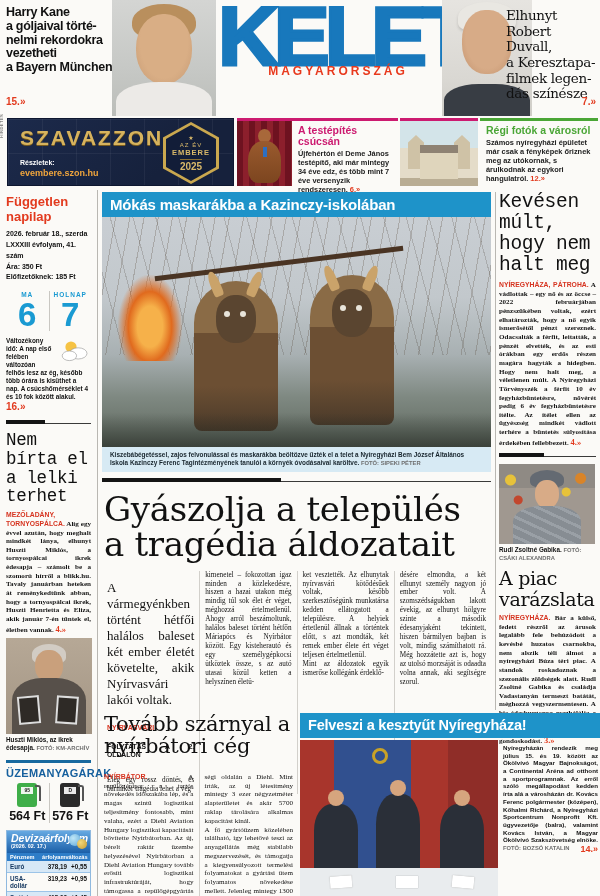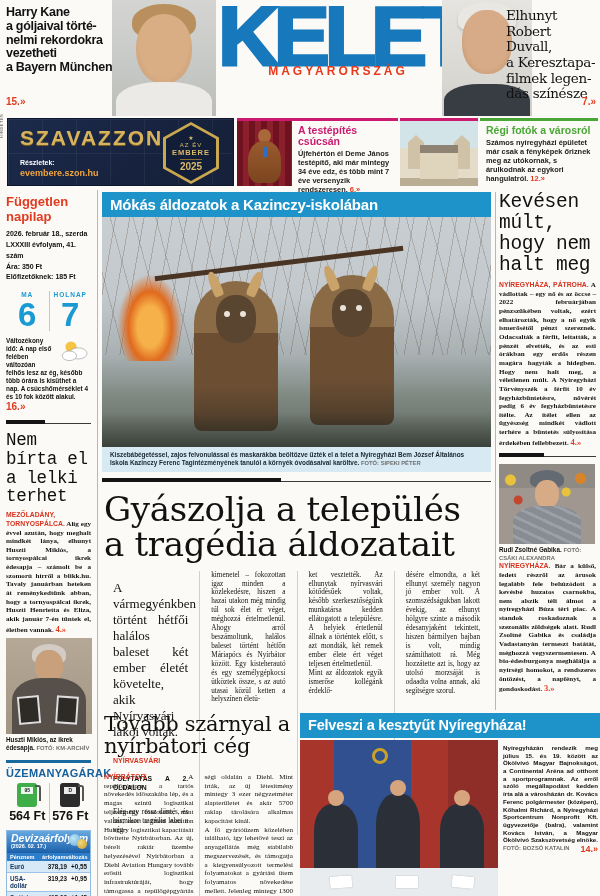--- a/index.html
+++ b/index.html
@@ -129,21 +129,21 @@
   .fig .eye { position:absolute; top:30px; width:6px; height:6px; background:#e8e4da; border-radius:50%; }
   .fig .e1 { left:30px; } .fig .e2 { left:46px; }
   .horn { position:absolute; width:10px; height:26px; background:#caa36a; border-radius:50% 50% 20% 20%; }
   .fig .h1 { left:16px; top:-10px; transform:rotate(-22deg); }
   .fig .h2 { left:56px; top:-10px; transform:rotate(22deg); }
   #fig1 { left:92px; top:64px; } #fig2 { left:208px; top:58px; }
   #main-photo .crowd { position:absolute; left:0; bottom:0; width:100%; height:34px; background:linear-gradient(180deg,rgba(40,45,40,0),rgba(30,35,30,.55)); }
   #main-caption { background:#d7eaf4; padding:4px 8px; font-size:6.4px; font-weight:bold; line-height:1.3; color:#17242c; }
   #lead-head { font-size:34px; line-height:1.04; margin:10px 0 8px 2px; }
   #lead-cols { display:flex; gap:0; }
-  .lcol { width:25%; padding:0 11px; font-family:"Liberation Serif",serif; font-size:7.2px; line-height:1.24; text-align:justify; white-space:pre-line; }
+  .lcol { width:25%; padding:0 5px; font-family:"Liberation Serif",serif; font-size:7.2px; line-height:1.24; text-align:justify; white-space:pre-line; }
   .lcol + .lcol { border-left:1px solid #d2d0cb; }
   .lead-intro { font-weight:normal; font-size:13px; margin-bottom:7px; white-space:normal; }
   .lead-place { color:#d6331f; font-weight:bold; font-size:7px; font-family:"Liberation Sans",sans-serif; }
   .lead-cont { font-weight:bold; font-size:6.8px; font-family:"Liberation Sans",sans-serif; margin:1px 0 7px; }
 
   
   #business { position:absolute; left:99px; top:713px; width:197px; padding:0 3px 0 5px; }
   #business h1 { font-size:21px; line-height:1.05; margin-bottom:7px; }
   #biz-cols { display:flex; }
   .bcol { width:50%; padding:0 5px 0 0; font-family:"Liberation Serif",serif; font-size:7.1px; line-height:1.24; text-align:justify; white-space:pre-line; }
@@ -321,21 +321,21 @@
           <span>Svájci frank</span>
           <span>415,02</span>
           <span>+1,45</span>
         </div>
 
     </div>
 
   </div>
 
   <div id="center-col">
-    <div class="banner">Mókás áldozatok a Kazinczy-iskolában</div>
+    <div class="banner">Mókás maskarákba a Kazinczy-iskolában</div>
     <div id="main-photo" class="photo">
       <div class="branches"></div>
       <div class="fire"></div>
       <div class="pole"></div>
       <div class="fig" id="fig1">
         <div class="horn h1"></div>
           <div class="horn h2"></div>
           <div class="mask"></div>
           <div class="eye e1"></div>
           <div class="eye e2"></div>
@@ -373,20 +373,21 @@
       <span class="pageref">4.»</span>
     </div>
     <div class="bar-div"></div>
     <div class="photo" id="market-photo" style="width:96px;height:80px;background:linear-gradient(180deg,#8f8a84 0 30%,#a09890 30% 100%);">
       <div style="position:absolute;inset:0;background:radial-gradient(circle at 12% 20%,#e7c23a 0 5px,transparent 6px),radial-gradient(circle at 85% 18%,#d98428 0 5px,transparent 6px),radial-gradient(circle at 70% 35%,#e7c23a 0 4px,transparent 5px),radial-gradient(circle at 20% 45%,#c2472e 0 4px,transparent 5px);"></div>
       <div style="position:absolute;left:31px;top:6px;width:34px;height:18px;background:#646a72;border-radius:50% 50% 35% 35%;"></div>
       <div style="position:absolute;left:36px;top:16px;width:24px;height:28px;background:#d8ab87;border-radius:46%;"></div>
       <div style="position:absolute;left:14px;top:42px;width:68px;height:38px;background:repeating-linear-gradient(25deg,#878d93 0 6px,#9aa0a6 6px 9px);border-radius:40% 40% 0 0;"></div>
     </div>
     <div class="caption"><span>Rudl Zsoltné Gabika.</span> <span class="credit">FOTÓ: CSÁKI ALEXANDRA</span></div>
+    <div class="serif-head" style="font-size:19px;line-height:1.1;margin:6px 0 4px;">A piac varázslata</div>
     <div class="railbody">
       <span class="dateline">NYÍREGYHÁZA.</span><span> Bár a külső, fedett részről az árusok legalább fele behúzódott a kevésbé huzatos csarnokba, nem alszik téli álmot a nyíregyházi Búza téri piac. A standok roskadoznak a szezonális zöldségek alatt. Rudl Zsoltné Gabika és családja Vadastanyán termeszt batátát, méghozzá vegyszermentesen. A bio-édesburgonya meghálálja a nyírségi homokot, a rendszeres öntözést, a napfényt, a gondoskodást.</span>
       <span class="pageref">3.»</span>
     </div>
   </div>
 
   <div id="business">
     <h1 class="serif-head">Tovább szárnyal a nyírbátori cég</h1>
     <div id="biz-cols">
       <div class="bcol">

